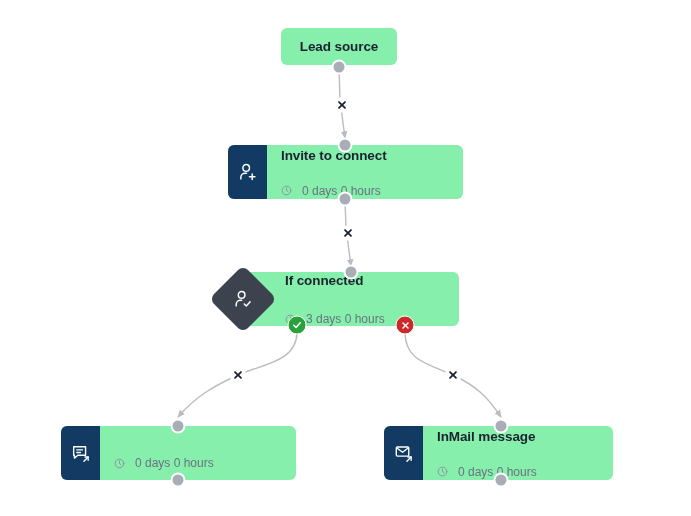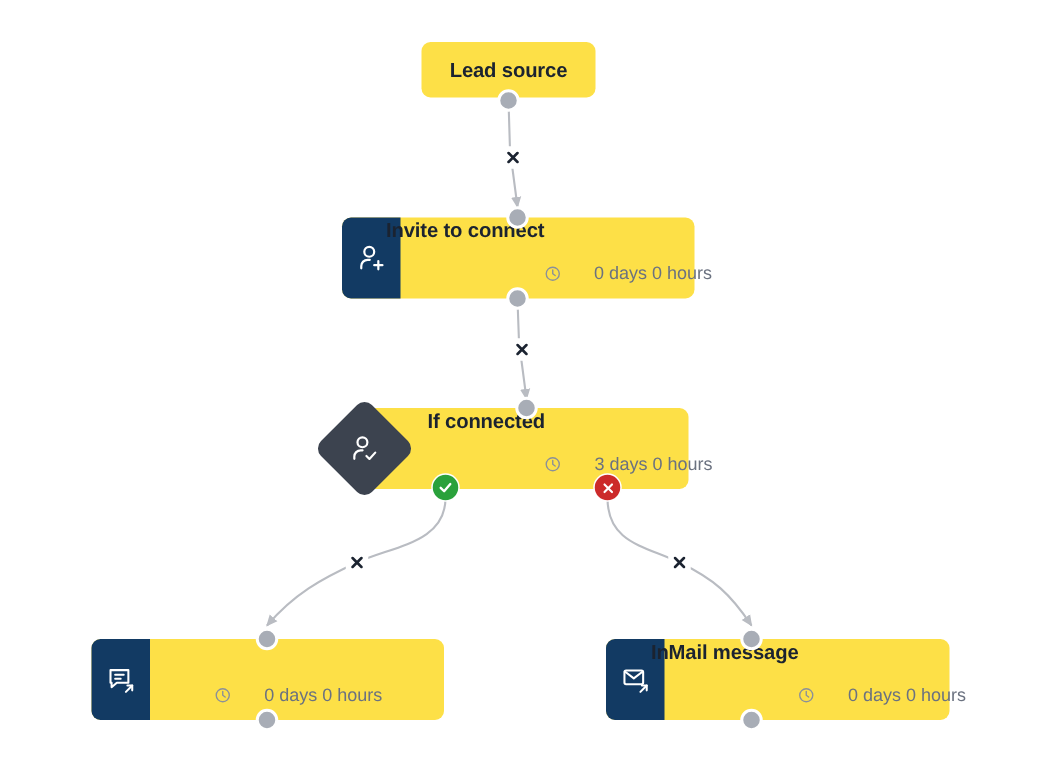--- a/index.html
+++ b/index.html
@@ -33,21 +33,21 @@
     height: 516px;
     pointer-events: none;
   }
 
   
   .node {
     position: absolute;
     display: flex;
     align-items: stretch;
     border-radius: 6px;
-    background: #fde047;
+    background: #86efac;
     box-sizing: border-box;
   }
   .node.plain {
     justify-content: center;
     align-items: center;
   }
 
   .node-icon {
     width: 39px;
     flex: 0 0 39px;
@@ -56,36 +56,37 @@
     display: flex;
     align-items: center;
     justify-content: center;
     color: #ffffff;
   }
   .node-icon svg { display: block; }
 
   .node-body {
     flex: 1 1 auto;
     display: flex;
+    flex-direction: column;
     justify-content: center;
     padding: 0 12px 0 14px;
     min-width: 0;
   }
   .node-title {
     font-size: 13.5px;
     font-weight: bold;
     color: #1b2330;
     line-height: 17px;
     letter-spacing: -0.1px;
     white-space: nowrap;
   }
   .node-sub {
     display: flex;
     align-items: center;
-    gap: 22px;
+    gap: 10px;
     margin-top: 20px;
     font-size: 12px;
     color: #6b7280;
     line-height: 14px;
     white-space: nowrap;
   }
   .clock-icon {
     flex: 0 0 auto;
     display: block;
     color: #8b9099;
@@ -270,21 +271,21 @@
           <circle cx="12" cy="12" r="9.5"></circle>
           <path d="M12 6.5 V12 l3.5 2.6"></path>
         </svg>
         <span>0 days 0 hours</span>
       </div>
     </div>
   </div>
   <div class="port" style="left:178px; top:426px;"></div>
   <div class="port" style="left:178px; top:480px;"></div>
 
-  <div class="node" style="left:404px; top:426px; width:229px; height:54px;">
+  <div class="node" style="left:384px; top:426px; width:229px; height:54px;">
     <div class="node-icon">
       <svg width="22" height="22" viewBox="0 0 24 24" fill="none" stroke="currentColor" stroke-width="1.5" stroke-linecap="round" stroke-linejoin="round">
         <rect x="3.6" y="5.4" width="13.6" height="10" rx="1.2"></rect>
         <path d="M3.9 6.2 L10.4 11.2 L16.9 6.2"></path>
         <path d="M15.2 21 l4.6 -4.6"></path>
         <path d="M16.3 16.4 h3.5 v3.5"></path>
       </svg>
     </div>
     <div class="node-body">
       <div class="node-title">InMail message</div>

